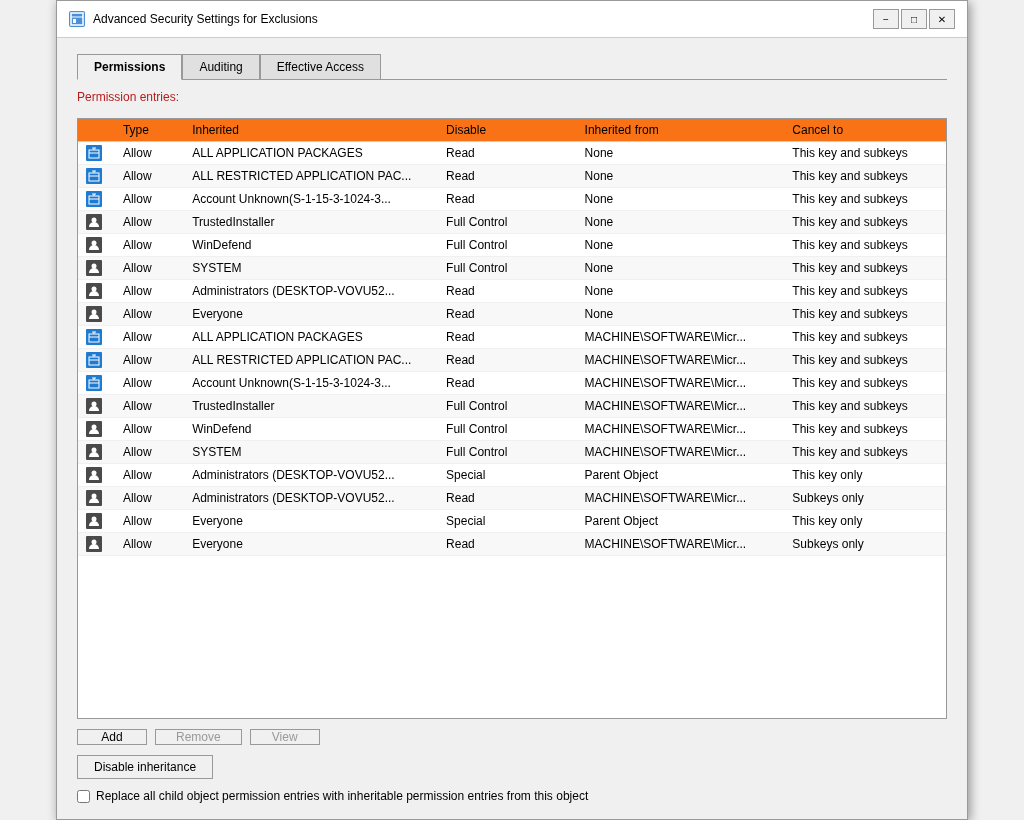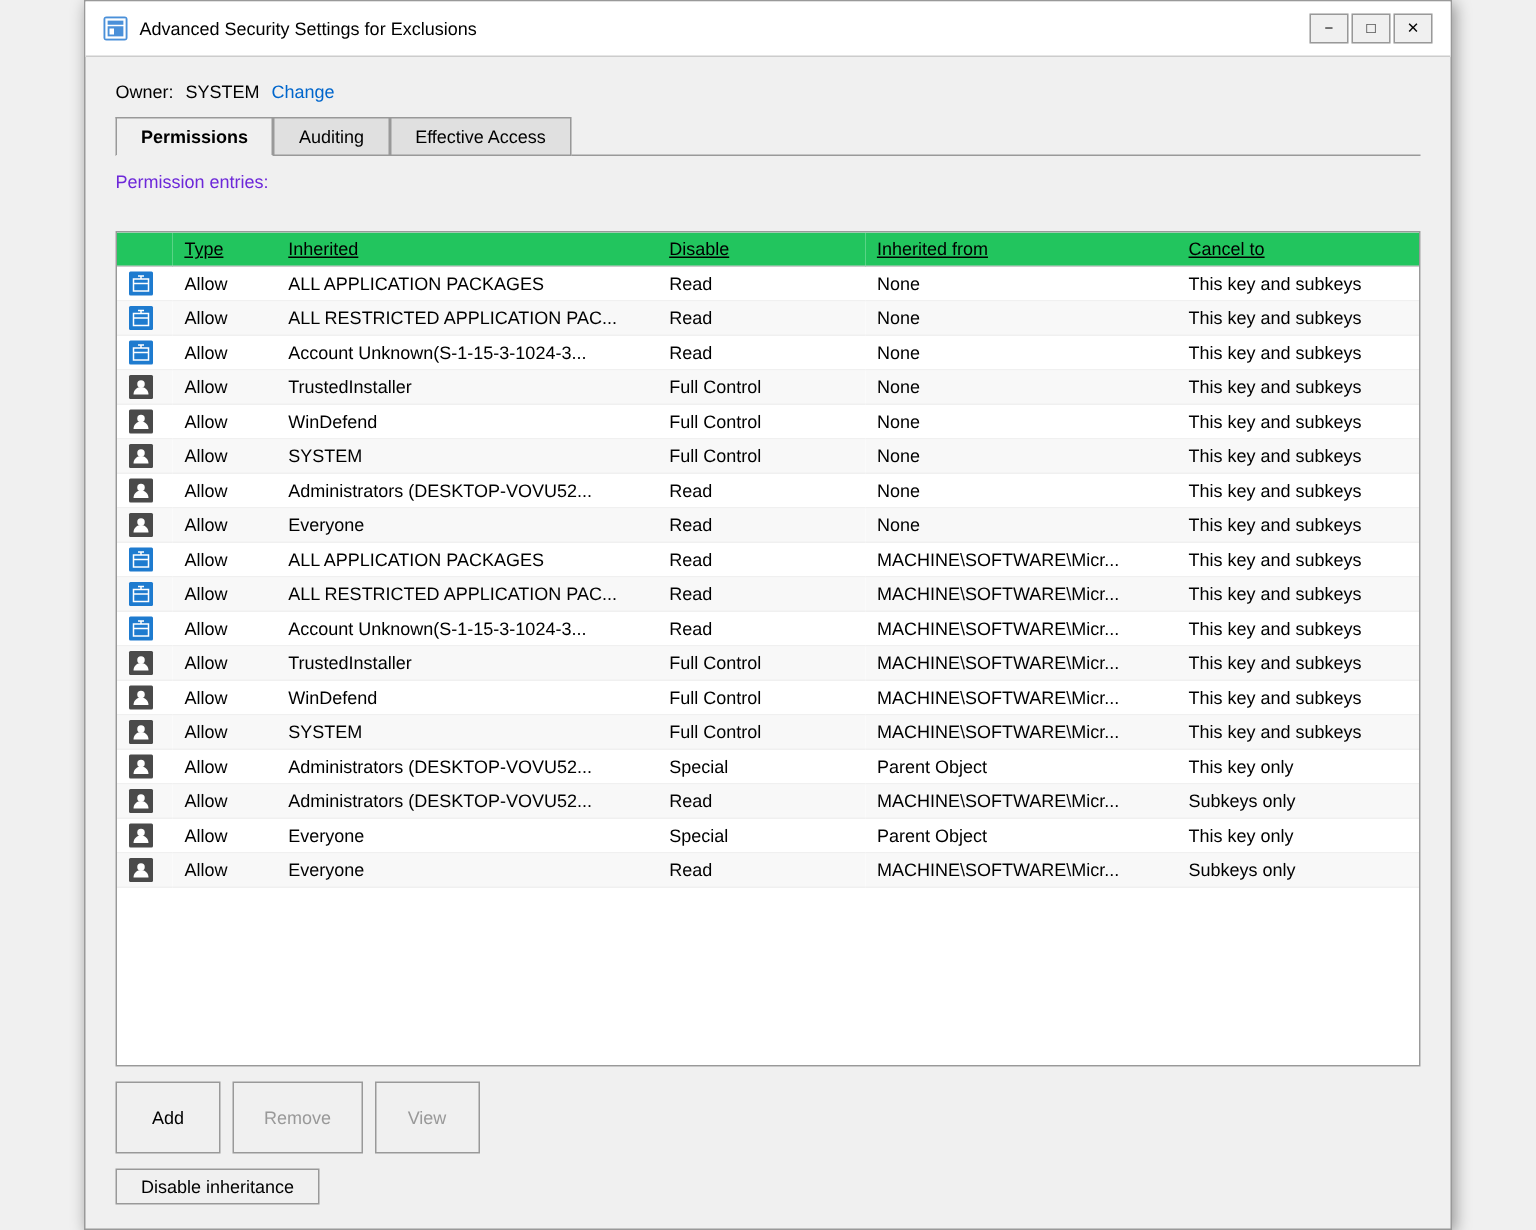--- a/index.html
+++ b/index.html
@@ -107,37 +107,36 @@
     .tab:not(.active) {
       border-bottom: 1px solid #999;
     }
     .info-text {
       font-size: 12px;
       color: #000;
       line-height: 1.4;
     }
     .section-label {
       font-size: 12px;
-      color: #6d28d9;
-      margin-bottom: 16px;
+      color: #b91c1c;
+      margin-bottom: 4px;
     }
     .permissions-table-container {
       border: 1px solid #999;
       background: #fff;
       flex: 1;
       overflow-y: auto;
       min-height: 380px;
     }
     .permissions-table {
       width: 100%;
       border-collapse: collapse;
     }
     .permissions-table thead tr {
-      background: #22c55e;
-      text-decoration: underline;
+      background: #f97316;
     }
     .permissions-table thead th {
       text-align: left;
       padding: 4px 8px;
       font-weight: normal;
       border-bottom: 1px solid #ccc;
       font-size: 12px;
       color: #000;
       white-space: nowrap;
     }
@@ -187,21 +186,21 @@
       border-radius: 1px;
       display: flex;
       align-items: center;
       justify-content: center;
     }
     .buttons-row {
       display: flex;
       gap: 8px;
     }
     .btn {
-      padding: 16px 20px;
+      padding: 0 20px;
       font-size: 12px;
       background: #f0f0f0;
       border: 1px solid #999;
       cursor: pointer;
       min-width: 70px;
     }
     .btn:disabled {
       color: #999;
       cursor: default;
     }
@@ -252,25 +251,20 @@
     <span class="title-bar-text">Advanced Security Settings for Exclusions</span>
     <div class="title-bar-controls">
       <button class="title-btn">−</button>
       <button class="title-btn">□</button>
       <button class="title-btn close">✕</button>
     </div>
   </div>
 
   <div class="dialog-body">
 
-    <div class="owner-row">
-      <span class="owner-label">Owner:</span>
-      <span class="owner-value">SYSTEM</span>
-      <a class="change-link" href="#">Change</a>
-    </div>
 
     <div class="tabs">
       <div class="tab active">Permissions</div>
       <div class="tab">Auditing</div>
       <div class="tab">Effective Access</div>
     </div>
 
 
     <p class="section-label">Permission entries:</p>
 
@@ -582,15 +576,19 @@
     </div>
 
     <div class="buttons-row">
       <button class="btn">Add</button>
       <button class="btn" disabled="">Remove</button>
       <button class="btn" disabled="">View</button>
     </div>
 
     <button class="inheritance-btn">Disable inheritance</button>
 
+    <div class="checkbox-row">
+      <input type="checkbox" id="replaceChk" style="">
+      <label for="replaceChk">Replace all child object permission entries with inheritable permission entries from this object</label>
+    </div>
   </div>
 
 </div>
 
 </body></html>

